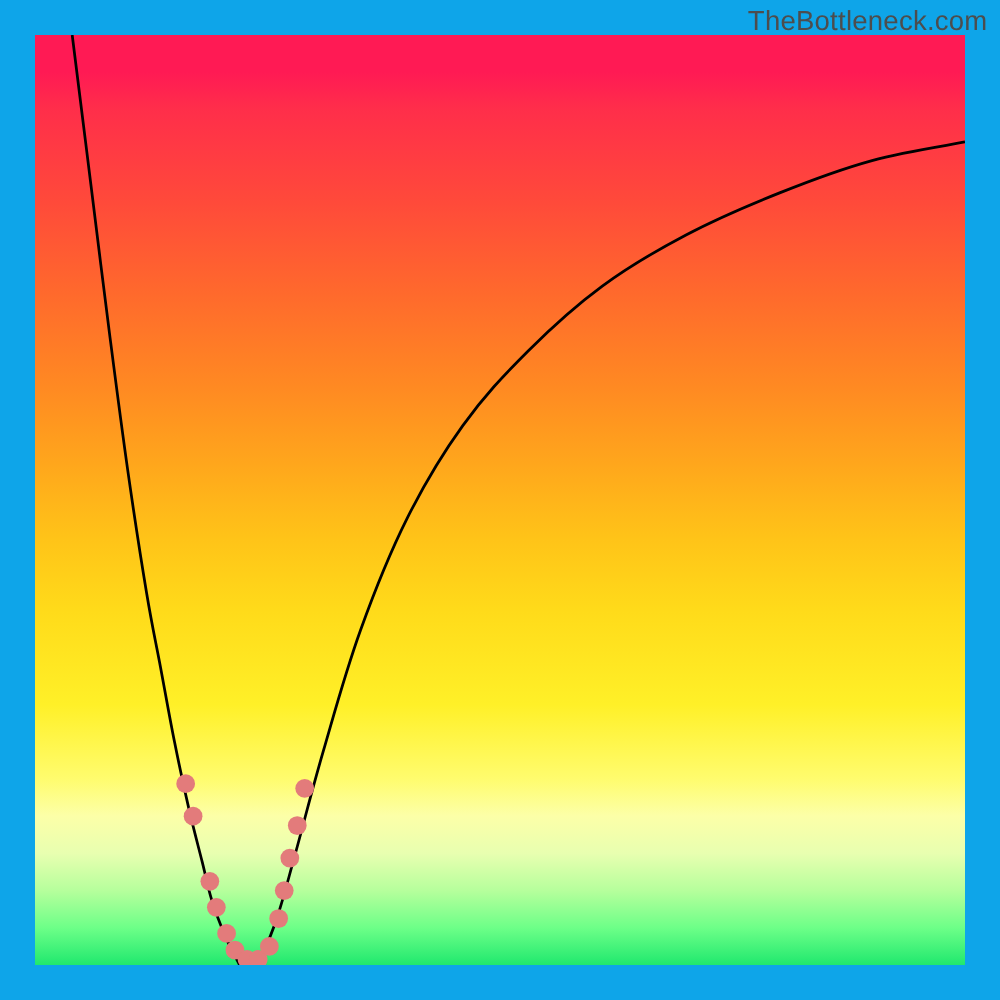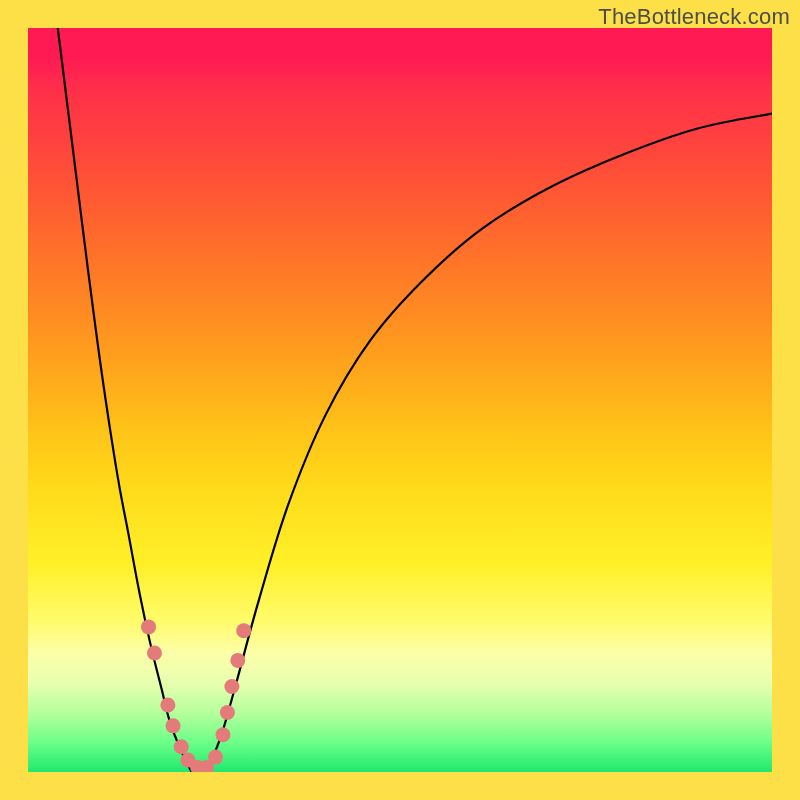--- a/index.html
+++ b/index.html
@@ -8,21 +8,21 @@
     width: 800px;
     height: 800px;
     overflow: hidden;
     background: #000;
     font-family: Arial, Helvetica, sans-serif;
   }
   .frame {
     position: absolute;
     left: 0; top: 0;
     width: 800px; height: 800px;
-    background: #fde047;
+    background: #0ea5e9;
   }
   .plot-area {
     position: absolute;
     left: 28px;
     top: 28px;
     width: 744px;
     height: 744px;
     overflow: hidden;
   }
   .gradient-bg {

